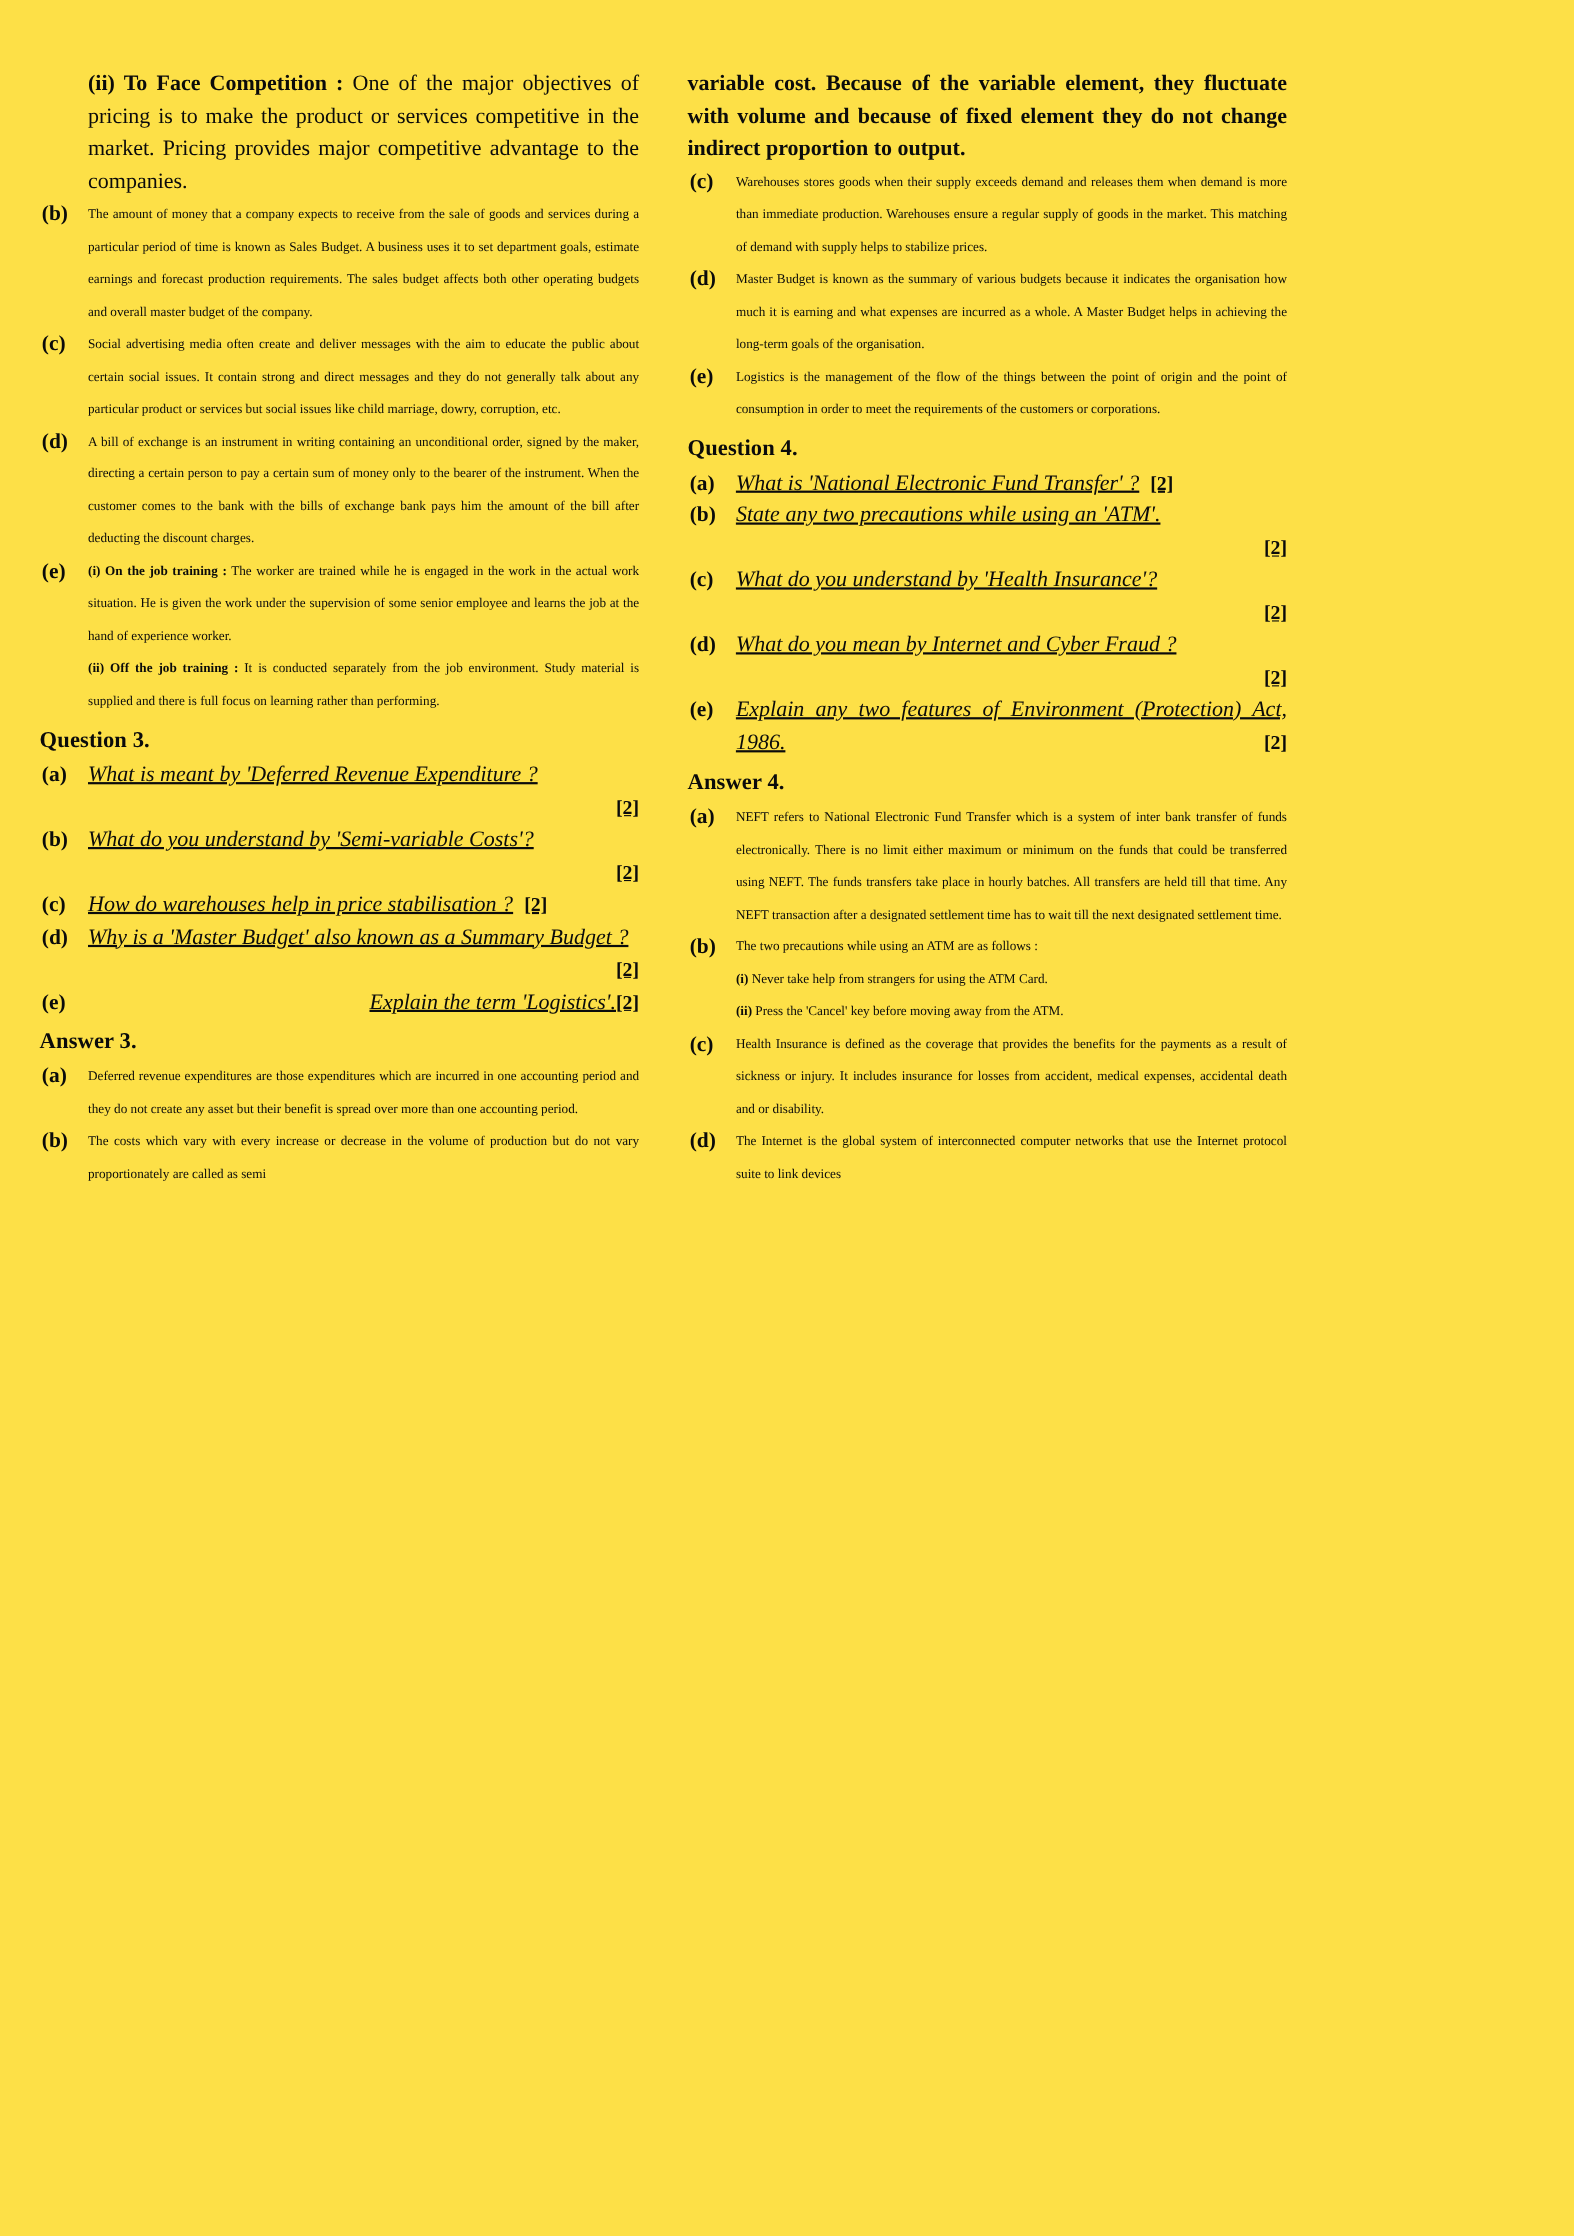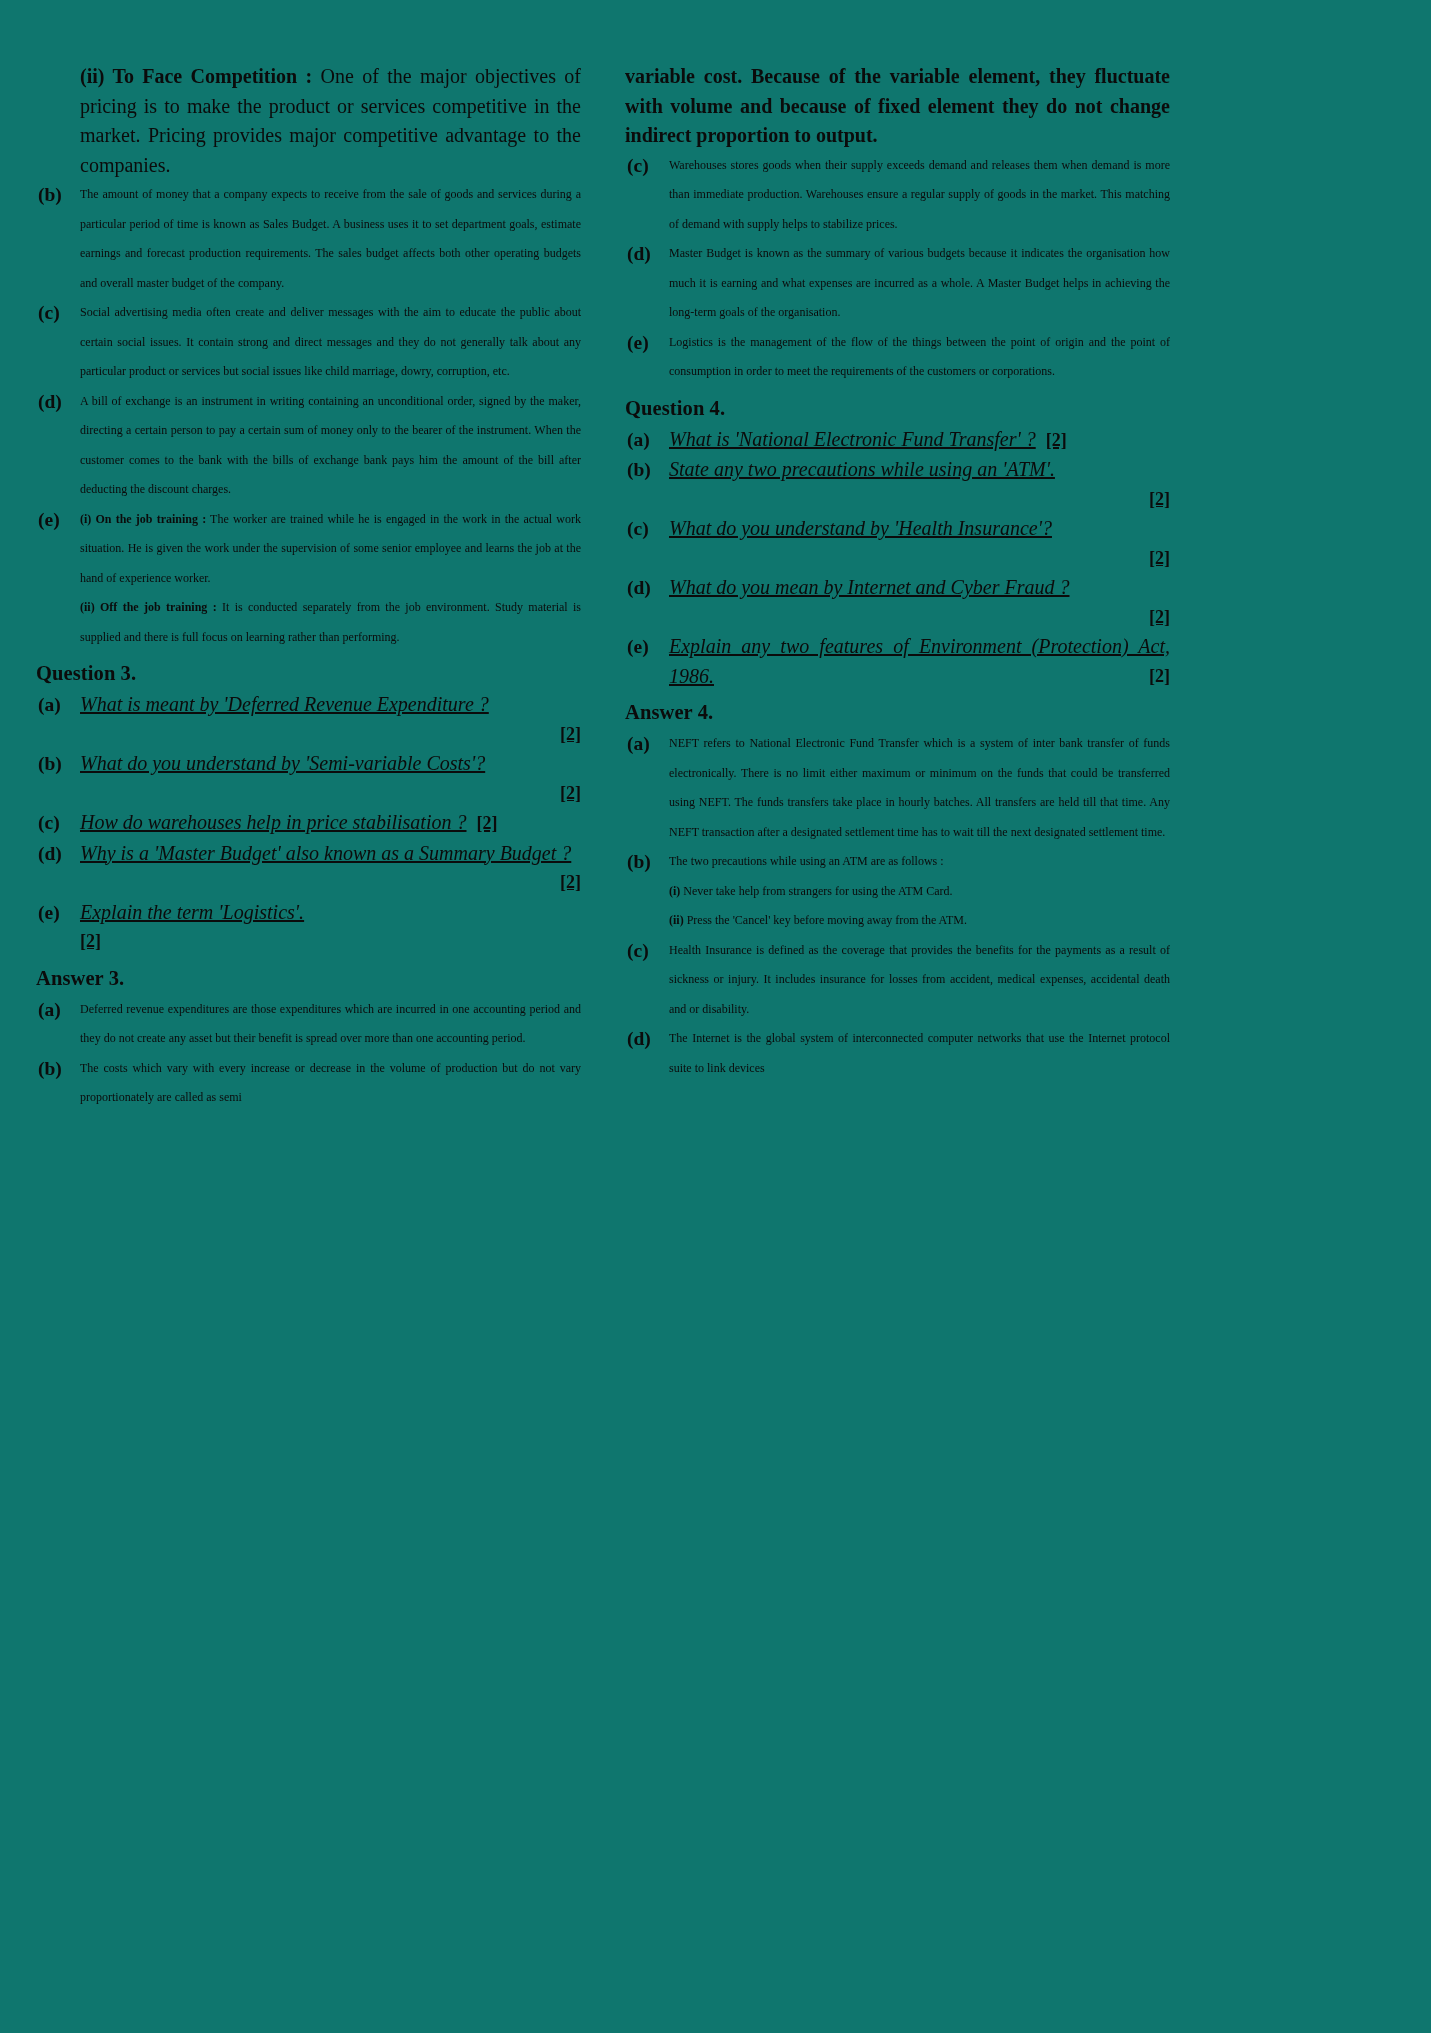--- a/index.html
+++ b/index.html
@@ -11,21 +11,21 @@
     width: 1431px;
     height: 2033px;
     font-family: "Liberation Serif", "DejaVu Serif", serif;
     color: #0b0b0b;
     position: relative;
     overflow: hidden;
   }
   .page {
     position: absolute;
     inset: 0;
-    background: #0f766e;
+    background: #fde047;
   }
   .columns {
     position: absolute;
     top: 62px;
     left: 36px;
     right: 36px;
     bottom: 10px;
     display: flex;
     gap: 44px;
   }
@@ -163,21 +163,21 @@
       <div class="item q-item">
         <div class="lbl">(d)</div>
         <div class="body left">
           <span>Why is a 'Master Budget' also known as a Summary Budget ?</span>
           <span class="marks-line">[2]</span>
         </div>
       </div>
 
       <div class="item q-item">
         <div class="lbl">(e)</div>
-        <div class="body left" style="display:flex; justify-content:flex-end;flex-direction:column;">
+        <div class="body left" style="display:flex; justify-content:flex-end;">
           <span>Explain the term 'Logistics'.</span>
           <span class="marks">[2]</span>
         </div>
       </div>
 
       <div class="heading">Answer 3.</div>
 
       <div class="item">
         <div class="lbl">(a)</div>
         <div class="body">Deferred revenue expenditures are those expenditures which are incurred in one accounting period and they do not create any asset but their benefit is spread over more than one accounting period.</div>

